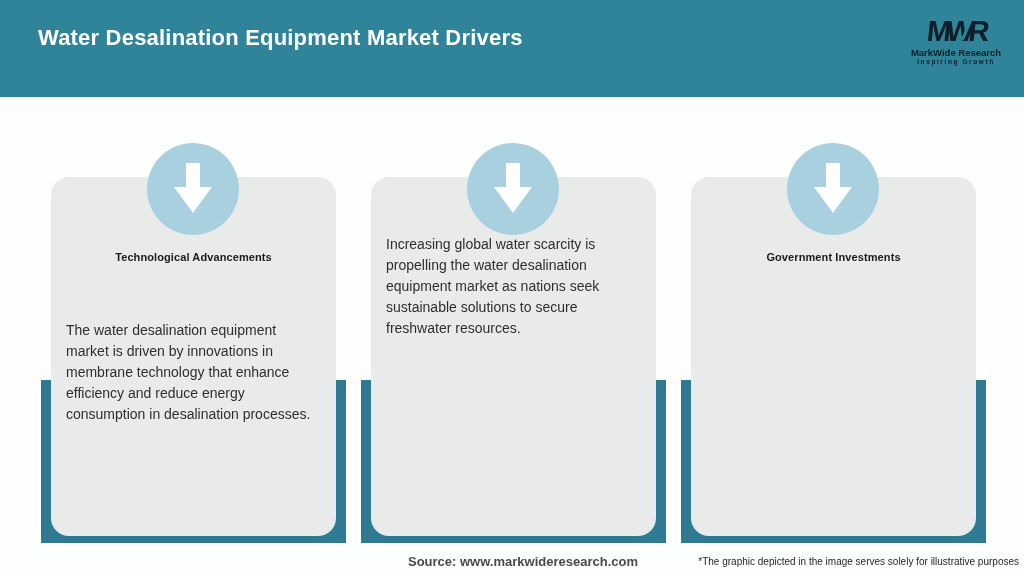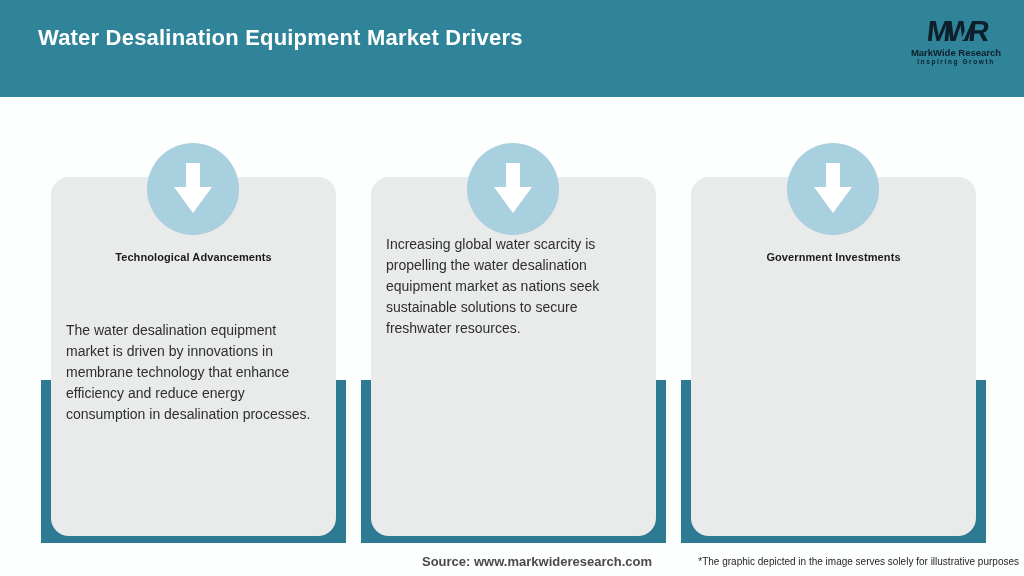--- a/index.html
+++ b/index.html
@@ -113,21 +113,21 @@
     padding: 0 15px;
     font-size: 14px;
     line-height: 21px;
     color: #2e2e2e;
     text-align: left;
   }
 
   
   .footer-source {
     position: absolute;
-    left: 537px; top: 554px;
+    left: 523px; top: 554px;
     transform: translateX(-50%);
     font-size: 13px;
     font-weight: bold;
     color: #4a4a4a;
     white-space: nowrap;
   }
   .footer-disclaimer {
     position: absolute;
     right: 5px; top: 556px;
     font-size: 10px;

